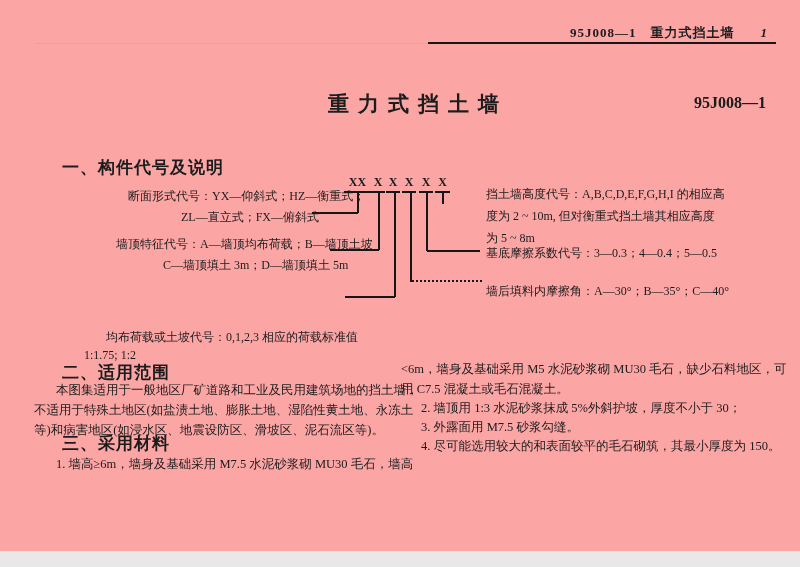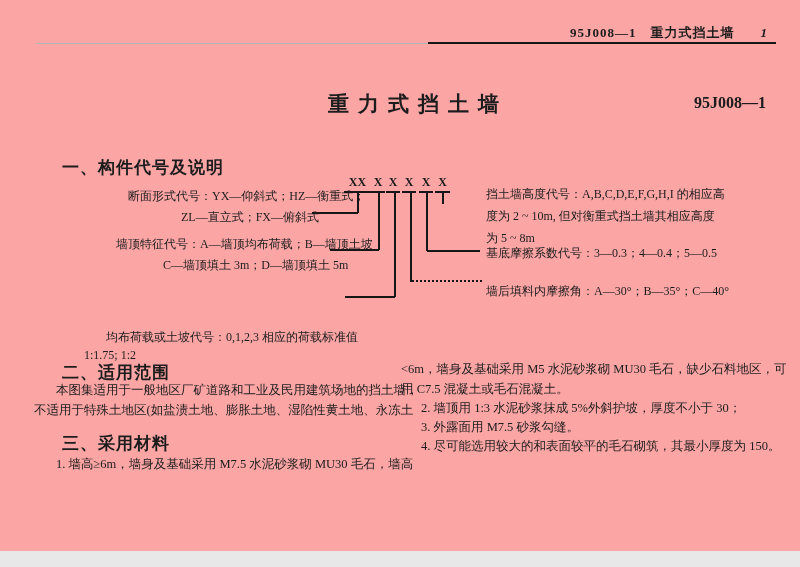--- a/index.html
+++ b/index.html
@@ -123,20 +123,21 @@
 
   <div class="abs lbl rl1a">挡土墙高度代号：A,B,C,D,E,F,G,H,I 的相应高</div>
   <div class="abs lbl rl1b">度为 2 ~ 10m, 但对衡重式挡土墙其相应高度</div>
   <div class="abs lbl rl1c">为 5 ~ 8m</div>
   <div class="abs lbl rl2">基底摩擦系数代号：3—0.3；4—0.4；5—0.5</div>
   <div class="abs lbl rl3">墙后填料内摩擦角：A—30°；B—35°；C—40°</div>
 
   <div class="abs sec-h sec2">二、适用范围</div>
   <div class="abs body-line sc1">本图集适用于一般地区厂矿道路和工业及民用建筑场地的挡土墙，</div>
   <div class="abs body-line sc2">不适用于特殊土地区(如盐渍土地、膨胀土地、湿陷性黄土地、永冻土</div>
+  <div class="abs body-line sc3">等)和病害地区(如浸水区、地震设防区、滑坡区、泥石流区等)。</div>
 
   <div class="abs sec-h sec3">三、采用材料</div>
   <div class="abs body-line mt1">1. 墙高≥6m，墙身及基础采用 M7.5 水泥砂浆砌 MU30 毛石，墙高</div>
 
   <div class="abs body-line mr1">&lt;6m，墙身及基础采用 M5 水泥砂浆砌 MU30 毛石，缺少石料地区，可</div>
   <div class="abs body-line mr2">用 C7.5 混凝土或毛石混凝土。</div>
   <div class="abs body-line mr3">2. 墙顶用 1:3 水泥砂浆抹成 5%外斜护坡，厚度不小于 30；</div>
   <div class="abs body-line mr4">3. 外露面用 M7.5 砂浆勾缝。</div>
   <div class="abs body-line mr5">4. 尽可能选用较大的和表面较平的毛石砌筑，其最小厚度为 150。</div>
 

